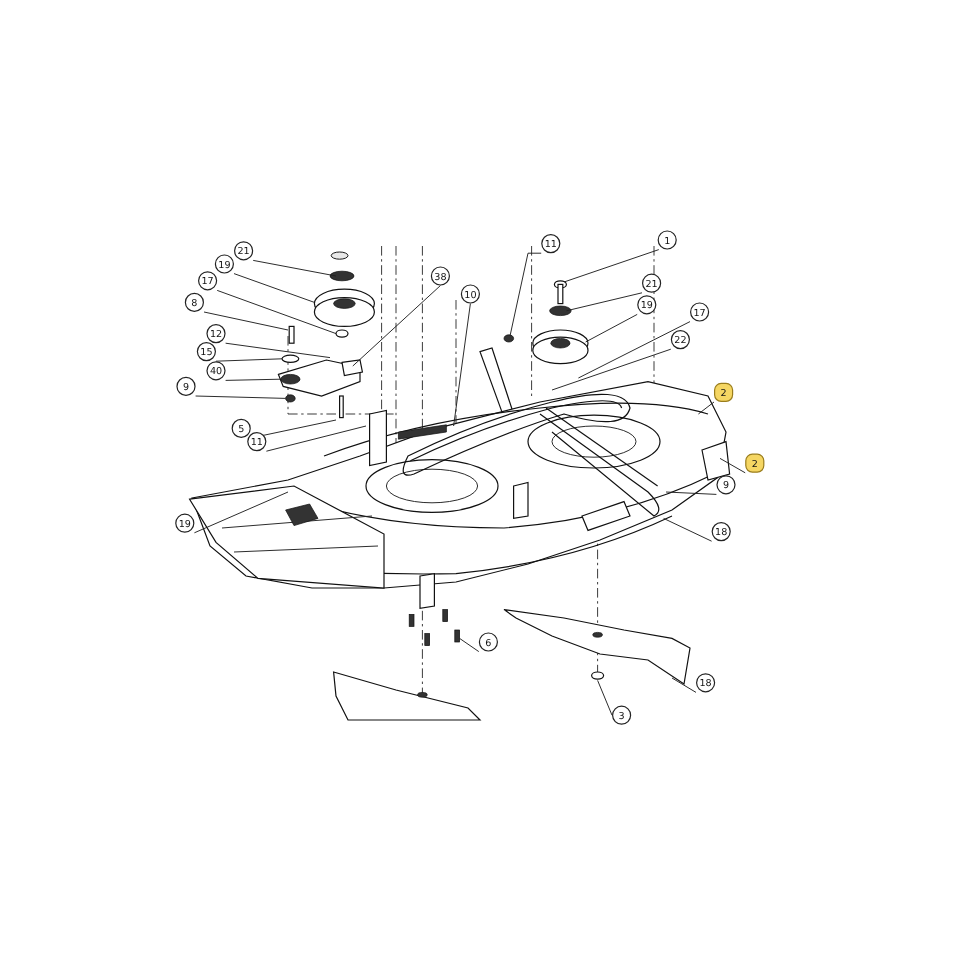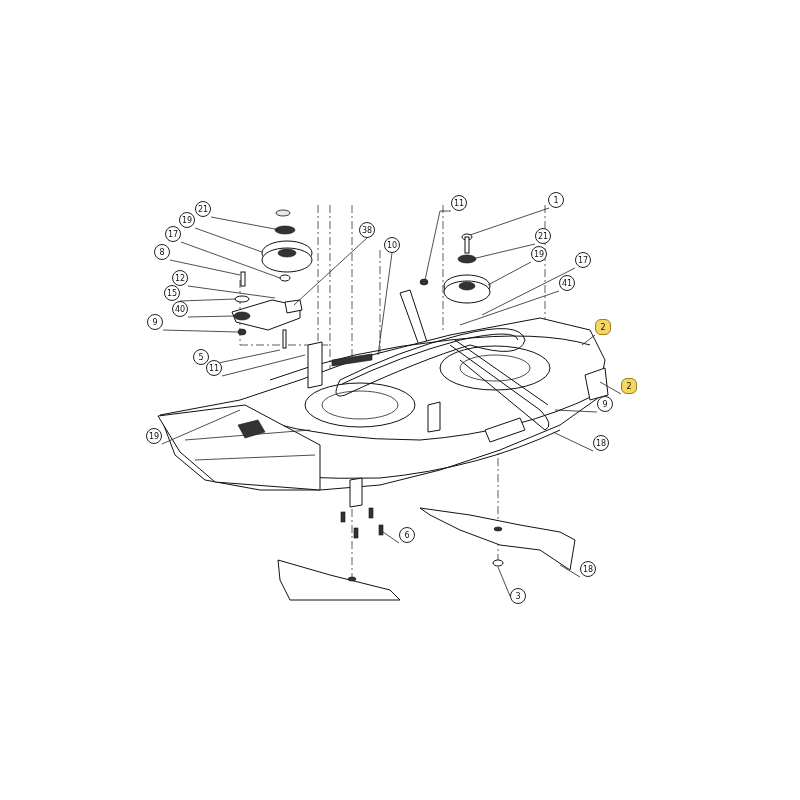--- a/index.html
+++ b/index.html
@@ -145,21 +145,21 @@
   <div class="callout" style="left:147px;top:314px">9</div>
   <div class="callout" style="left:193px;top:349px">5</div>
   <div class="callout" style="left:206px;top:360px">11</div>
   <div class="callout" style="left:359px;top:222px">38</div>
   <div class="callout" style="left:384px;top:237px">10</div>
   <div class="callout" style="left:451px;top:195px">11</div>
   <div class="callout" style="left:548px;top:192px">1</div>
   <div class="callout" style="left:535px;top:228px">21</div>
   <div class="callout" style="left:531px;top:246px">19</div>
   <div class="callout" style="left:575px;top:252px">17</div>
-  <div class="callout" style="left:559px;top:275px">41</div>
+  <div class="callout" style="left:559px;top:275px">22</div>
   <div class="callout hl" style="left:595px;top:319px">2</div>
   <div class="callout hl" style="left:621px;top:378px">2</div>
   <div class="callout" style="left:597px;top:396px">9</div>
   <div class="callout" style="left:593px;top:435px">18</div>
   <div class="callout" style="left:146px;top:428px">19</div>
   <div class="callout" style="left:399px;top:527px">6</div>
   <div class="callout" style="left:580px;top:561px">18</div>
   <div class="callout" style="left:510px;top:588px">3</div>
 </div>
 

